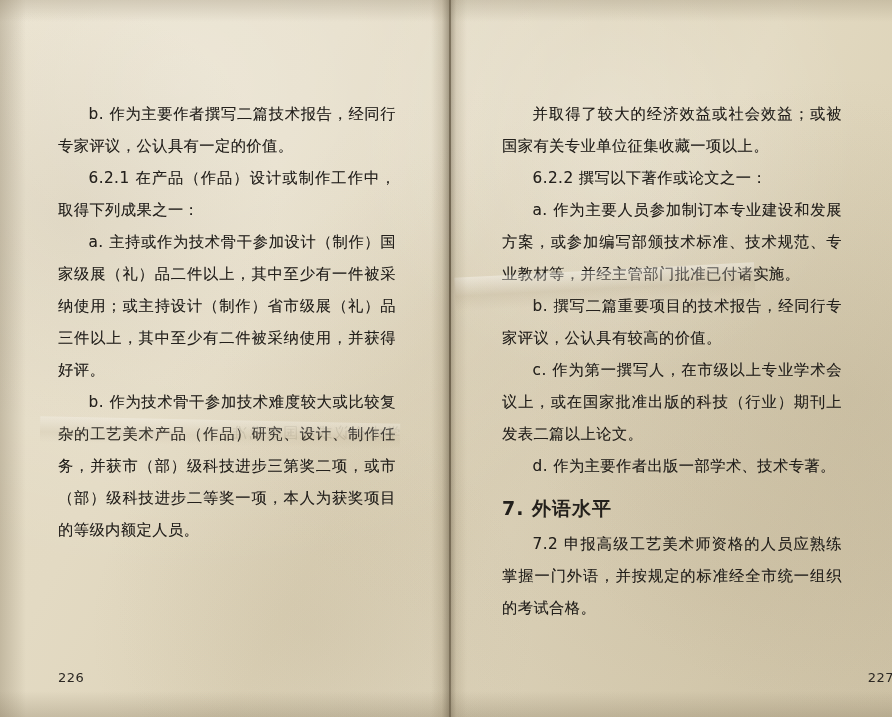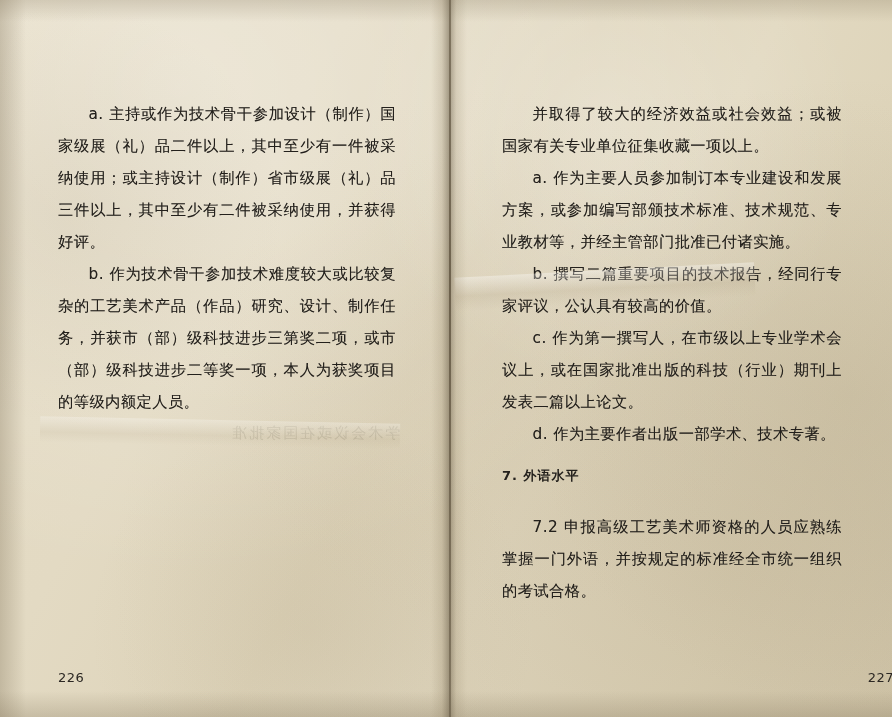--- a/index.html
+++ b/index.html
@@ -123,22 +123,22 @@
   }
   .page.left .col  { left: 58px; width: 338px; }
   .page.right .col { left: 53px; width: 340px; }
 
   p.para {
     margin: 0;
     text-indent: 2em;
     text-shadow: 0 0 0.6px rgba(35,32,28,0.35);
   }
   h2.heading {
-    margin: 9px 0 18px 0;
-    font-size: 13px;
+    margin: 9px 0 3px 0;
+    font-size: 19px;
     line-height: 34px;
     font-weight: bold;
     letter-spacing: 1px;
     text-indent: 0;
   }
   .folio {
     position: absolute;
     bottom: 32px;
     font-size: 13px;
     color: #2b2723;
@@ -164,31 +164,34 @@
 <body>
 
 <div class="book">
 
   <div class="edge-shadow-top"></div>
   <div class="edge-shadow-left"></div>
   <div class="edge-shadow-bottom"></div>
 
   <div class="page left">
     <div class="col">
+      <p class="para">b. 作为主要作者撰写二篇技术报告，经同行专家评议，公认具有一定的价值。</p>
+      <p class="para">6.2.1 在产品（作品）设计或制作工作中，取得下列成果之一：</p>
       <p class="para">a. 主持或作为技术骨干参加设计（制作）国家级展（礼）品二件以上，其中至少有一件被采纳使用；或主持设计（制作）省市级展（礼）品三件以上，其中至少有二件被采纳使用，并获得好评。</p>
       <p class="para">b. 作为技术骨干参加技术难度较大或比较复杂的工艺美术产品（作品）研究、设计、制作任务，并获市（部）级科技进步三第奖二项，或市（部）级科技进步二等奖一项，本人为获奖项目的等级内额定人员。</p>
 
     </div>
     <div class="folio">226</div>
     <div class="bleed b1">学术会议或在国家批准</div>
   </div>
 
   <div class="page right">
     <div class="col">
       <p class="para">并取得了较大的经济效益或社会效益；或被国家有关专业单位征集收藏一项以上。</p>
+      <p class="para">6.2.2 撰写以下著作或论文之一：</p>
       <p class="para">a. 作为主要人员参加制订本专业建设和发展方案，或参加编写部颁技术标准、技术规范、专业教材等，并经主管部门批准已付诸实施。</p>
       <p class="para">b. 撰写二篇重要项目的技术报告，经同行专家评议，公认具有较高的价值。</p>
       <p class="para">c. 作为第一撰写人，在市级以上专业学术会议上，或在国家批准出版的科技（行业）期刊上发表二篇以上论文。</p>
       <p class="para">d. 作为主要作者出版一部学术、技术专著。</p>
       <h2 class="heading">7. 外语水平</h2>
       <p class="para">7.2 申报高级工艺美术师资格的人员应熟练掌握一门外语，并按规定的标准经全市统一组织的考试合格。</p>
 
     </div>
     <div class="folio">227</div>
 

